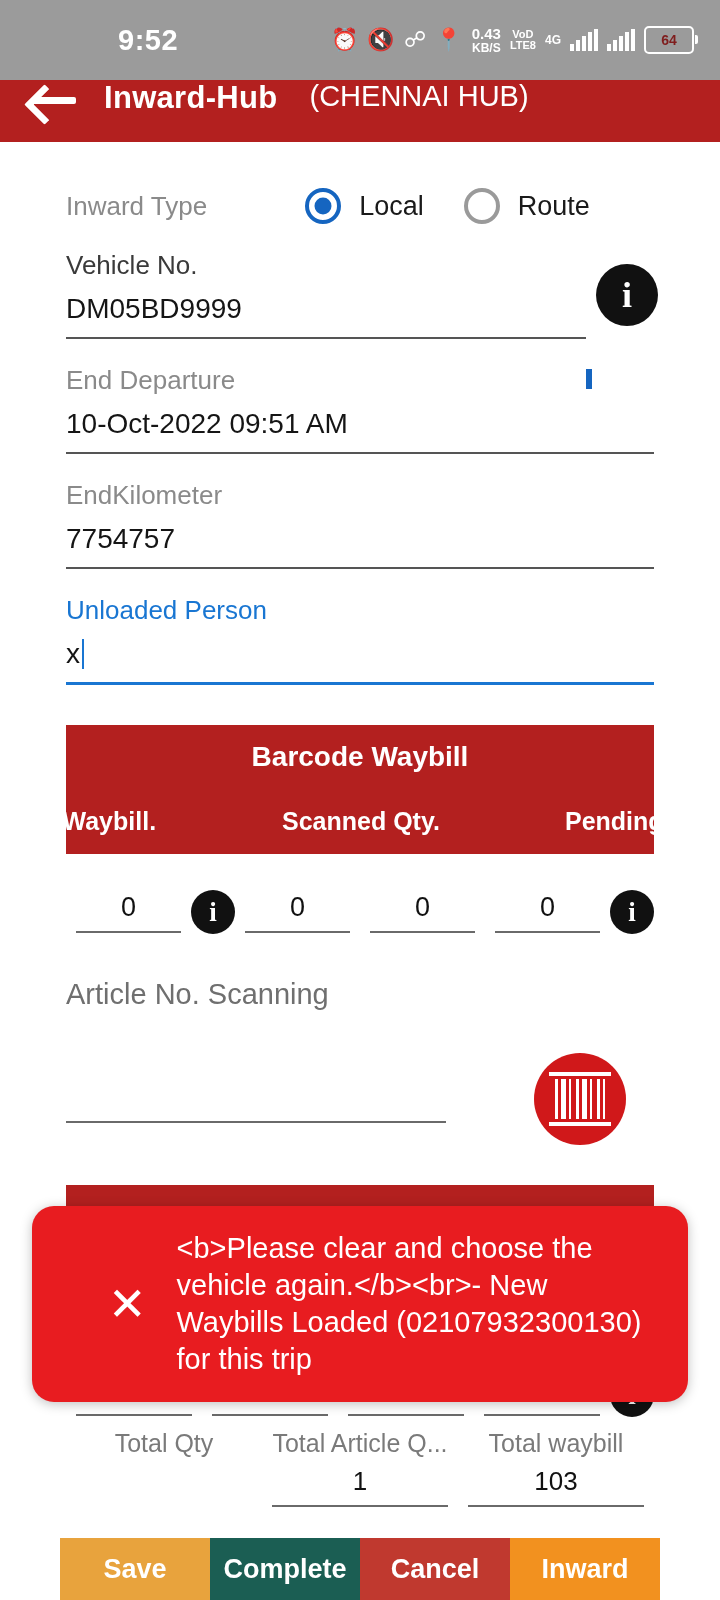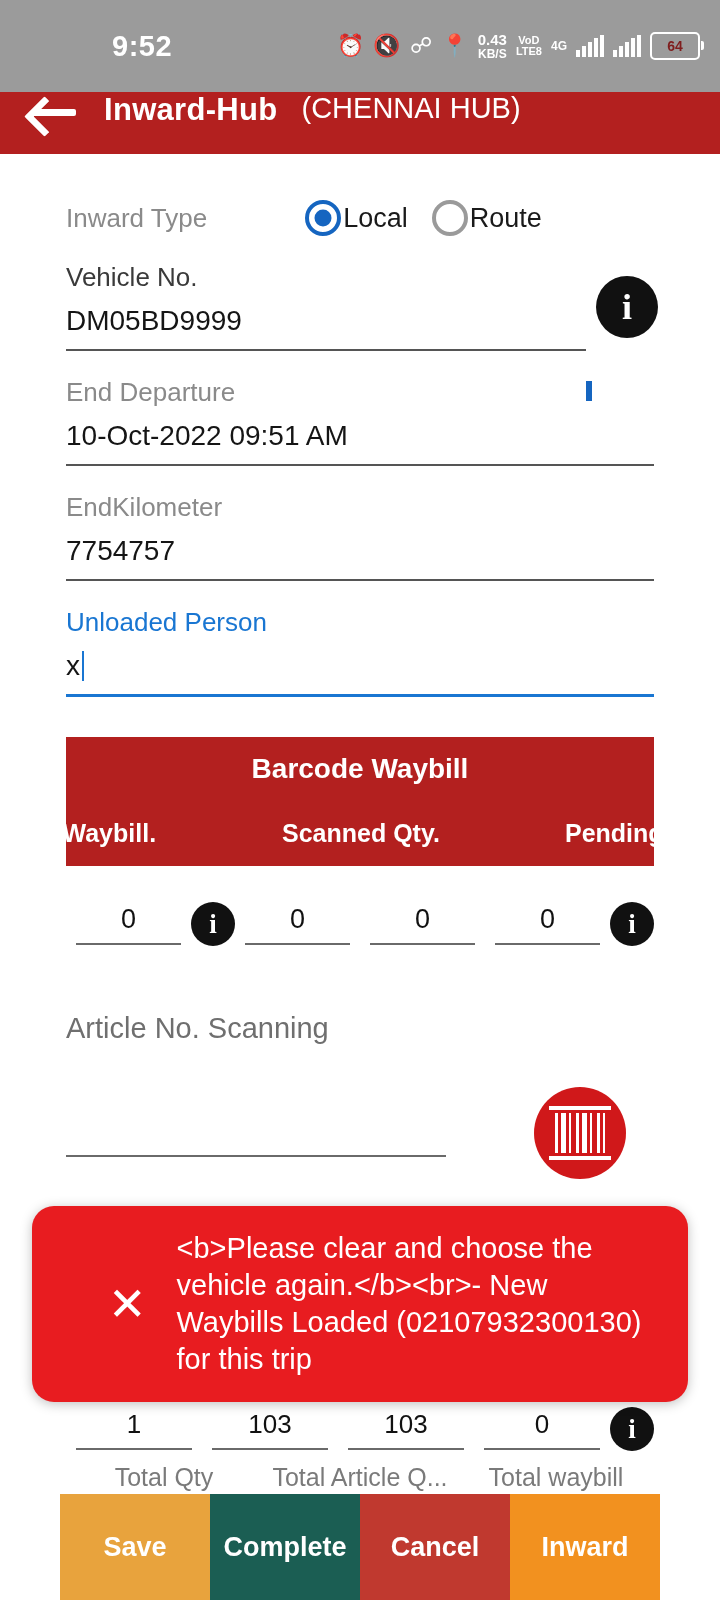--- a/index.html
+++ b/index.html
@@ -10,26 +10,26 @@
     width: 720px;
     height: 1600px;
     background: #ffffff;
     font-family: "Liberation Sans", sans-serif;
     overflow: hidden;
     position: relative;
   }
 
   
   .status-bar {
-    height: 92px;
+    height: 80px;
     background: #9b9b9b;
     display: flex;
     align-items: center;
     justify-content: space-between;
-    padding: 0 20px;
+    padding: 0 26px;
     box-sizing: border-box;
     color: #ffffff;
   }
   .status-time {
     font-size: 29px;
     font-weight: bold;
     letter-spacing: 0.5px;
     margin-left: 92px;
   }
   .status-icons {
@@ -135,21 +135,21 @@
     transform: rotate(45deg);
     border-radius: 2px;
   }
   .app-title {
     font-size: 31px;
     font-weight: bold;
     letter-spacing: 0.3px;
   }
   .app-subtitle {
     font-size: 29px;
-    margin-left: 24px;
+    margin-left: 32px;
     font-weight: normal;
   }
 
   
   .content {
     padding: 0 66px;
     box-sizing: border-box;
   }
 
   .row-inward {
@@ -158,21 +158,21 @@
     margin-top: 46px;
   }
   .label-muted {
     color: #8a8a8a;
     font-size: 26px;
   }
   .radios {
     display: flex;
     align-items: center;
     margin-left: 98px;
-    gap: 2px;
+    gap: 18px;
   }
   .radio {
     width: 36px;
     height: 36px;
     border-radius: 50%;
     border: 4px solid #9a9a9a;
     box-sizing: border-box;
     display: inline-block;
     position: relative;
     flex: none;
@@ -334,21 +334,21 @@
     font-family: "Liberation Serif", serif;
     font-size: 27px;
     font-weight: bold;
     display: flex;
     align-items: center;
     justify-content: center;
     flex: none;
   }
 
   .article-label {
-    margin-top: 66px;
+    margin-top: 44px;
     font-size: 29px;
     color: #6f6f6f;
   }
   .scan-row {
     margin-top: 42px;
     display: flex;
     align-items: center;
     justify-content: space-between;
   }
   .scan-input {
@@ -450,21 +450,21 @@
   .toast-msg {
     font-size: 29px;
     line-height: 1.28;
   }
 
   
   .bottom-bar {
     position: absolute;
     left: 0; right: 0;
     bottom: 0;
-    height: 106px;
+    height: 62px;
     display: flex;
     padding: 0 60px;
     box-sizing: border-box;
   }
   .btn {
     flex: 1;
     color: #ffffff;
     font-size: 27px;
     font-weight: bold;
     display: flex;

